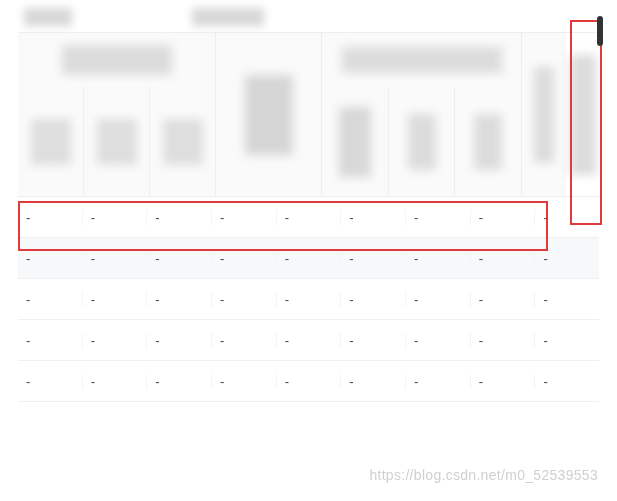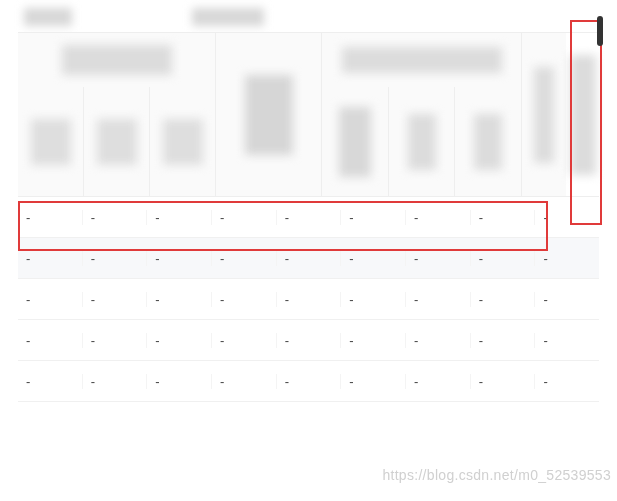--- a/index.html
+++ b/index.html
@@ -151,21 +151,21 @@
       top: 16px;
       width: 6px;
       height: 30px;
       background: #333;
       border-radius: 3px;
     }
     
     
     .watermark {
       position: absolute;
-      right: 6px;
+      right: 19px;
       bottom: 18px;
       font-size: 14px;
       color: #d0d0d0;
       letter-spacing: 0.3px;
       font-family: Arial, sans-serif;
     }
   </style>
 </head>
 <body>
 

